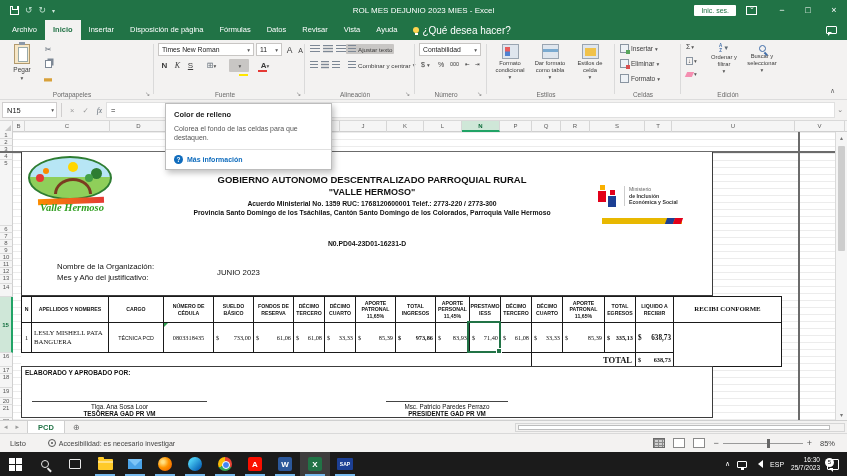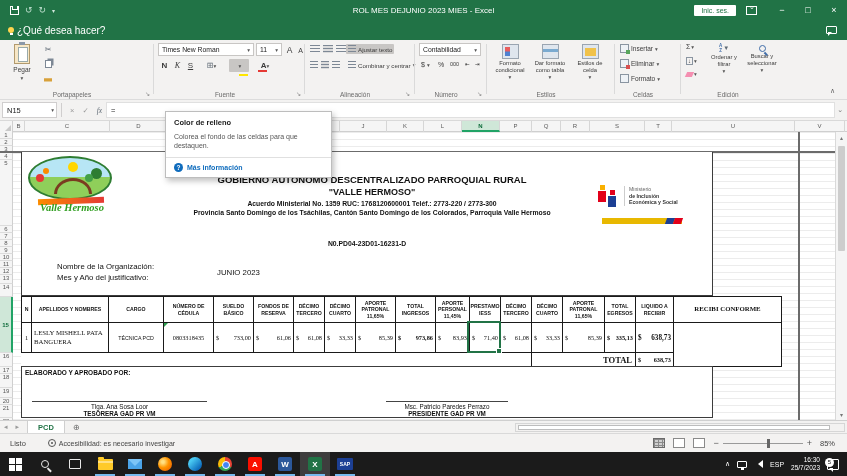--- a/index.html
+++ b/index.html
@@ -249,21 +249,21 @@
   .tray .chev{font-size:7px;}
   .net-ico{width:10px;height:7px;border:1px solid #fff;border-radius:1px;position:relative;}
   .net-ico::after{content:'';position:absolute;left:3px;bottom:-3px;width:3px;height:2px;background:#fff;}
   .vol-ico{width:0;height:0;border:4px solid transparent;border-right:5px solid #fff;position:relative;}
   .clock{text-align:right;font-size:6.5px;line-height:1.3;}
   .notif{width:12px;height:11px;border:1px solid #fff;border-radius:1px;position:relative;}
   .notif::after{content:'';position:absolute;left:1px;bottom:-3px;border:2px solid transparent;border-top-color:#fff;border-right-color:#fff;}
   .badge{position:absolute;right:4px;bottom:2px;width:9px;height:9px;border-radius:50%;background:#fff;color:#111;font-size:6px;display:flex;align-items:center;justify-content:center;}
 
   
-  #tooltip{position:absolute;left:165px;top:111px;width:167px;background:#fff;border:1px solid #bdbdbd;box-shadow:2px 3px 6px rgba(0,0,0,.25);z-index:50;padding:6px 8px 5px;}
+  #tooltip{position:absolute;left:165px;top:103px;width:167px;background:#fff;border:1px solid #bdbdbd;box-shadow:2px 3px 6px rgba(0,0,0,.25);z-index:50;padding:6px 8px 5px;}
   #tt-title{font-size:7.5px;font-weight:bold;color:#1a1a1a;}
   #tt-body{font-size:7px;color:#555;margin-top:5px;line-height:1.35;}
   #tt-div{height:1px;background:#e0e0e0;margin:6px -8px 5px;}
   #tt-link{display:flex;align-items:center;gap:4px;font-size:7px;font-weight:bold;color:#0f6cbd;}
   .q-ico{width:9px;height:9px;border-radius:50%;background:#0f6cbd;color:#fff;font-size:6.5px;display:flex;align-items:center;justify-content:center;font-weight:bold;}
 </style>
 </head>
 <body>
 
 <div id="app">
@@ -279,20 +279,31 @@
     <div class="tb-right">
       <span id="signin">Inic. ses.</span>
       <span class="ribopt"></span>
       <span class="winbtn">−</span>
       <span class="winbtn">□</span>
       <span class="winbtn">×</span>
     </div>
   </div>
 
   <div id="menubar">
+    <div id="menu-tabs">
+        <span class="mtab">Archivo</span>
+        <span class="mtab">Inicio</span>
+        <span class="mtab">Insertar</span>
+        <span class="mtab">Disposición de página</span>
+        <span class="mtab">Fórmulas</span>
+        <span class="mtab">Datos</span>
+        <span class="mtab">Revisar</span>
+        <span class="mtab">Vista</span>
+        <span class="mtab">Ayuda</span>
+      </div>
     <div id="tellme">
       <span class="bulb"></span>
       <span>¿Qué desea hacer?</span>
     </div>
     <div id="comments-ico"></div>
   </div>
 
   <div id="ribbon">
 
     <div class="rgroup" style="left:0;width:152px;">

